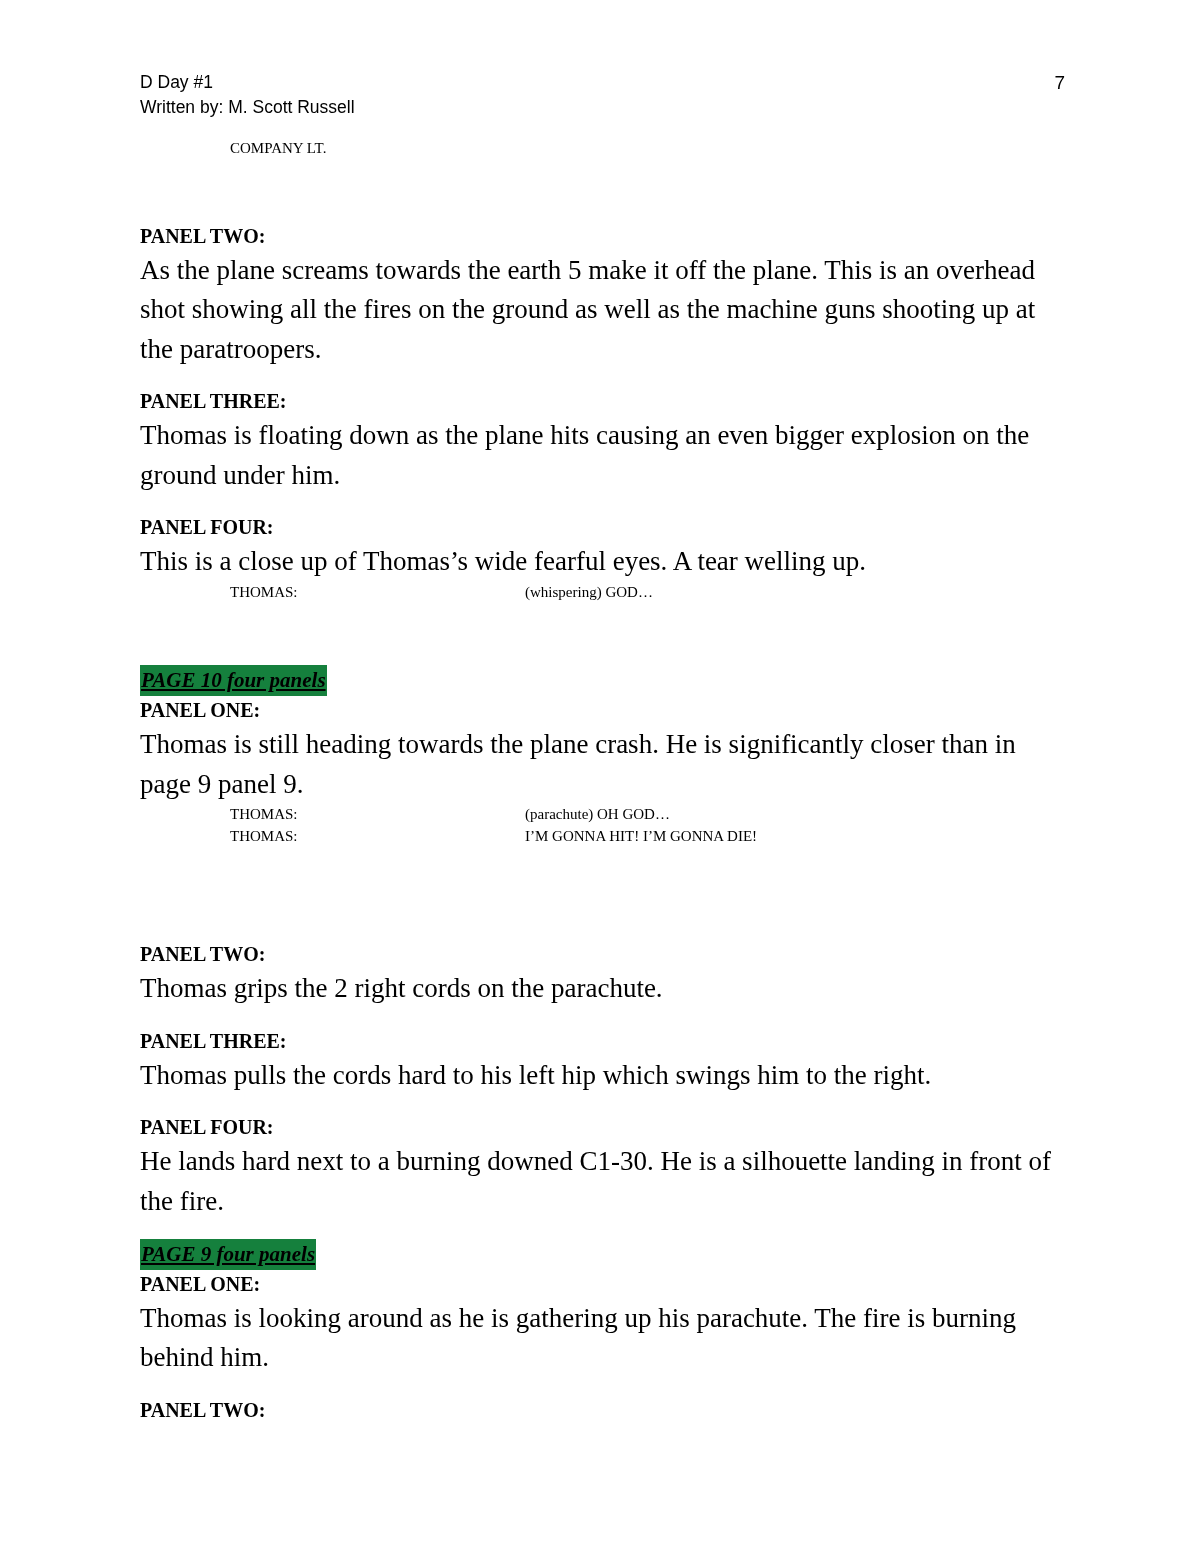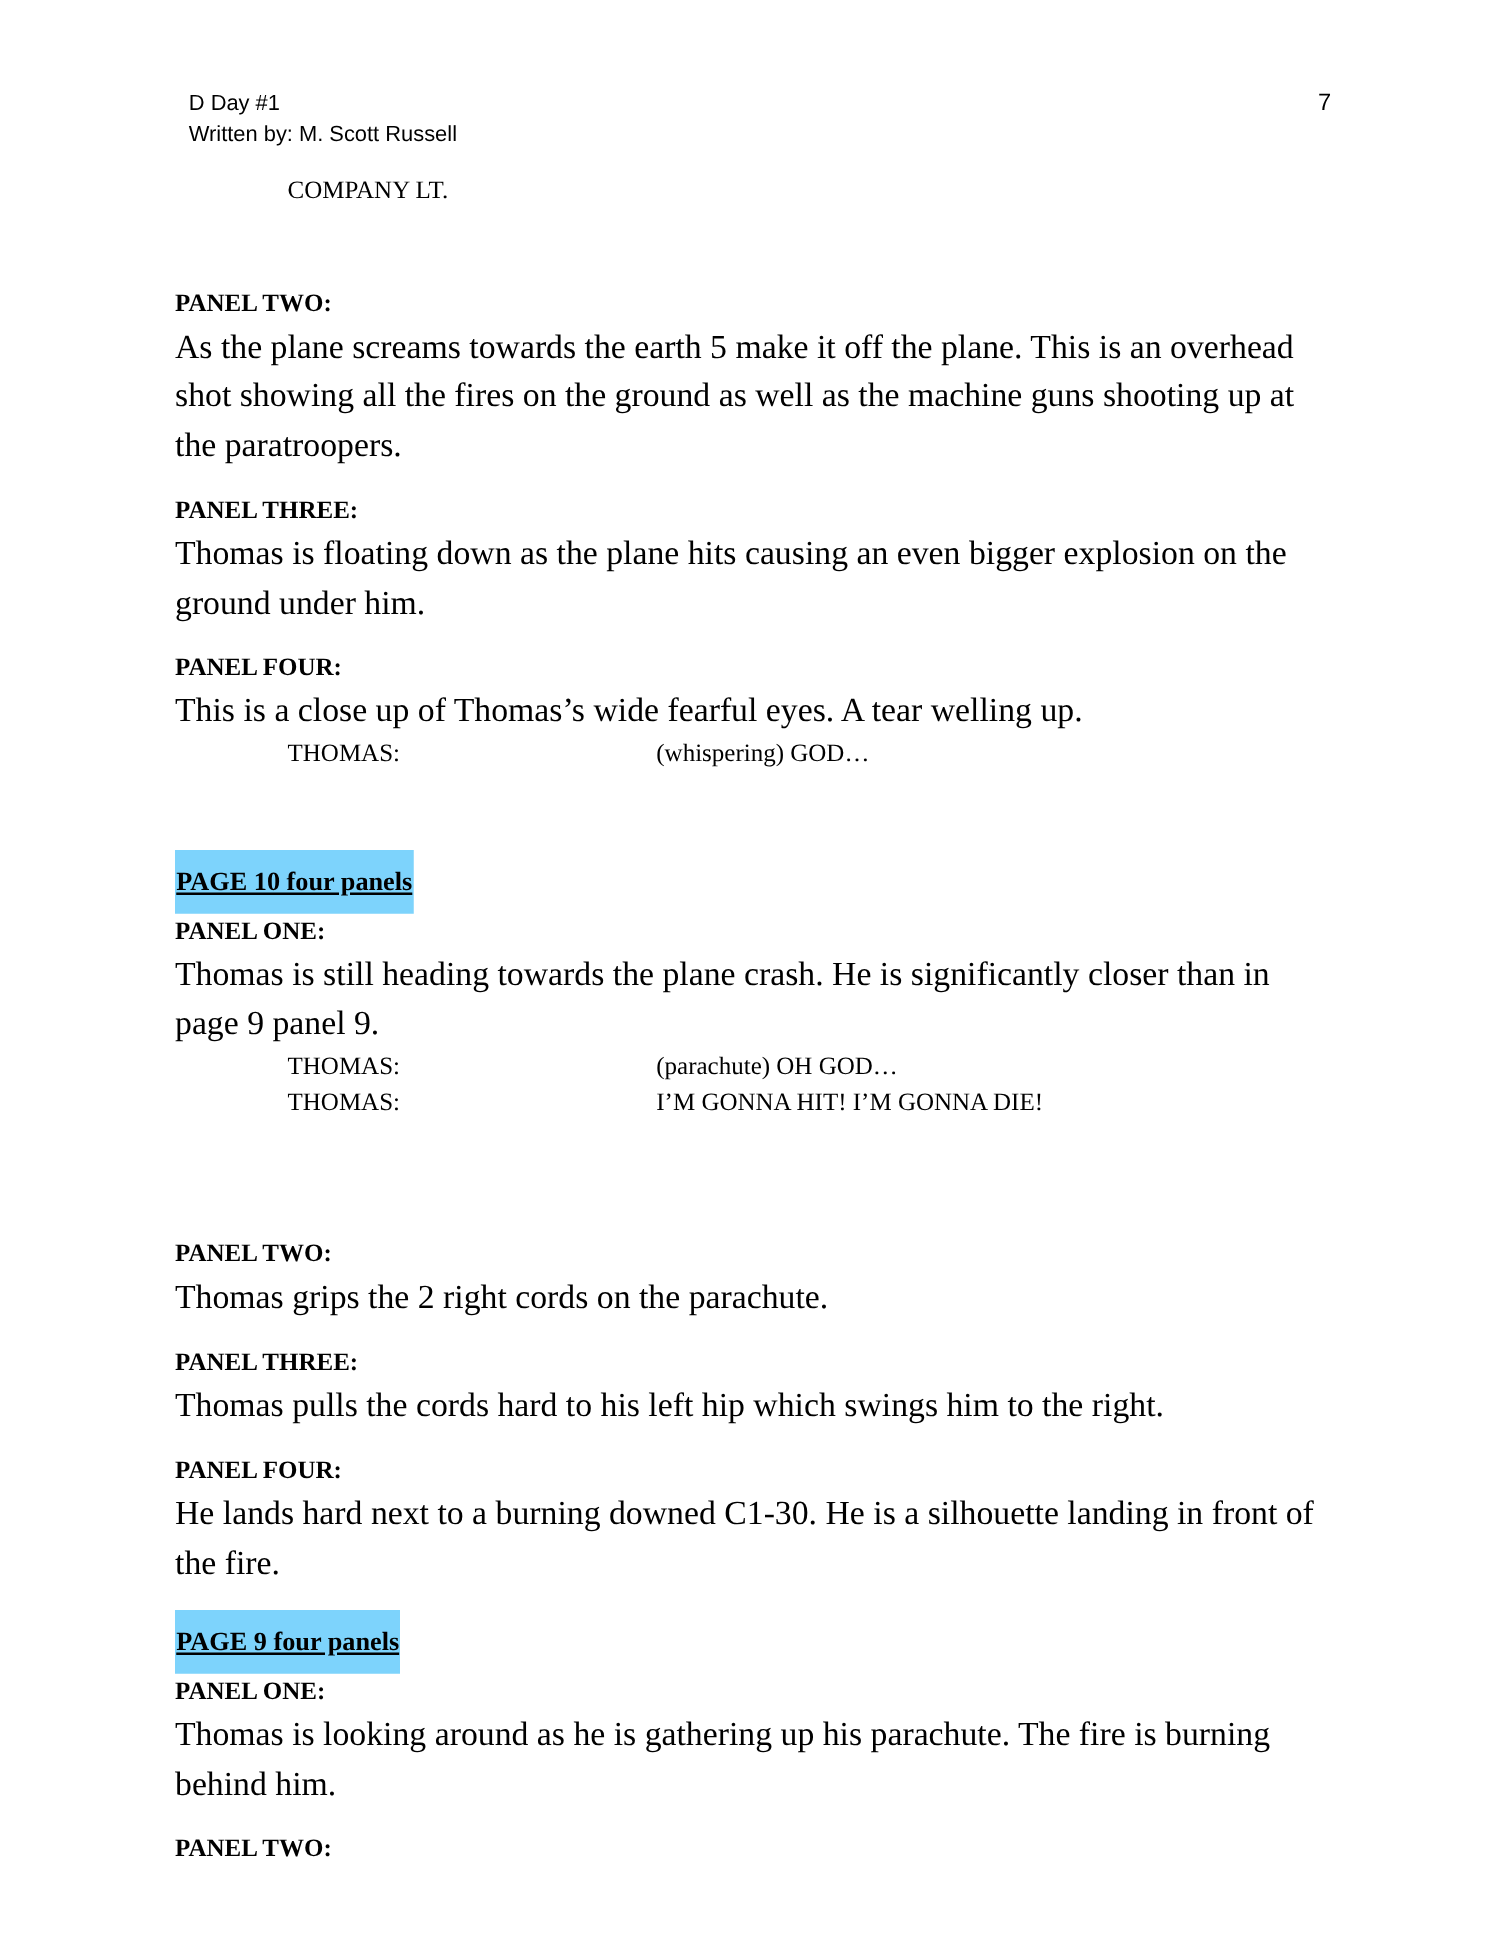--- a/index.html
+++ b/index.html
@@ -26,35 +26,34 @@
   
   .doc-header {
     font-family: "Liberation Sans", sans-serif;
     font-size: 17.5px;
     line-height: 1.42;
     position: relative;
   }
   .doc-header .title-line,
   .doc-header .author-line {
     display: block;
-    margin-left: 11px;
   }
   .page-number {
     position: absolute;
     right: 0;
     top: 0;
     font-family: "Liberation Sans", sans-serif;
     font-size: 19px;
   }
 
   
   .dialogue {
     display: flex;
     margin-left: 90px;
-    font-size: 20px;
+    font-size: 15px;
     line-height: 1.46;
   }
   .dialogue .speaker {
     width: 295px;
     flex: 0 0 295px;
     white-space: nowrap;
   }
   .dialogue .lines {
     flex: 1;
   }
@@ -69,23 +68,24 @@
   }
   .para {
     font-size: 27px;
     line-height: 1.46;
   }
   .page-head {
     font-weight: bold;
     font-size: 21px;
     line-height: 1.46;
     text-decoration: underline;
-    background: #7dd3fc;
+    background: #15803d;
     display: inline-block;
-    padding: 10px 1px;
+    padding: 0 1px;
+    font-style: italic;
   }
   .spacer-sm { height: 18px; }
   .spacer-md { height: 30px; }
   .spacer-xl { height: 62px; }
   .block { margin: 0; }
 </style>
 </head>
 <body>
 
 <div class="page">

